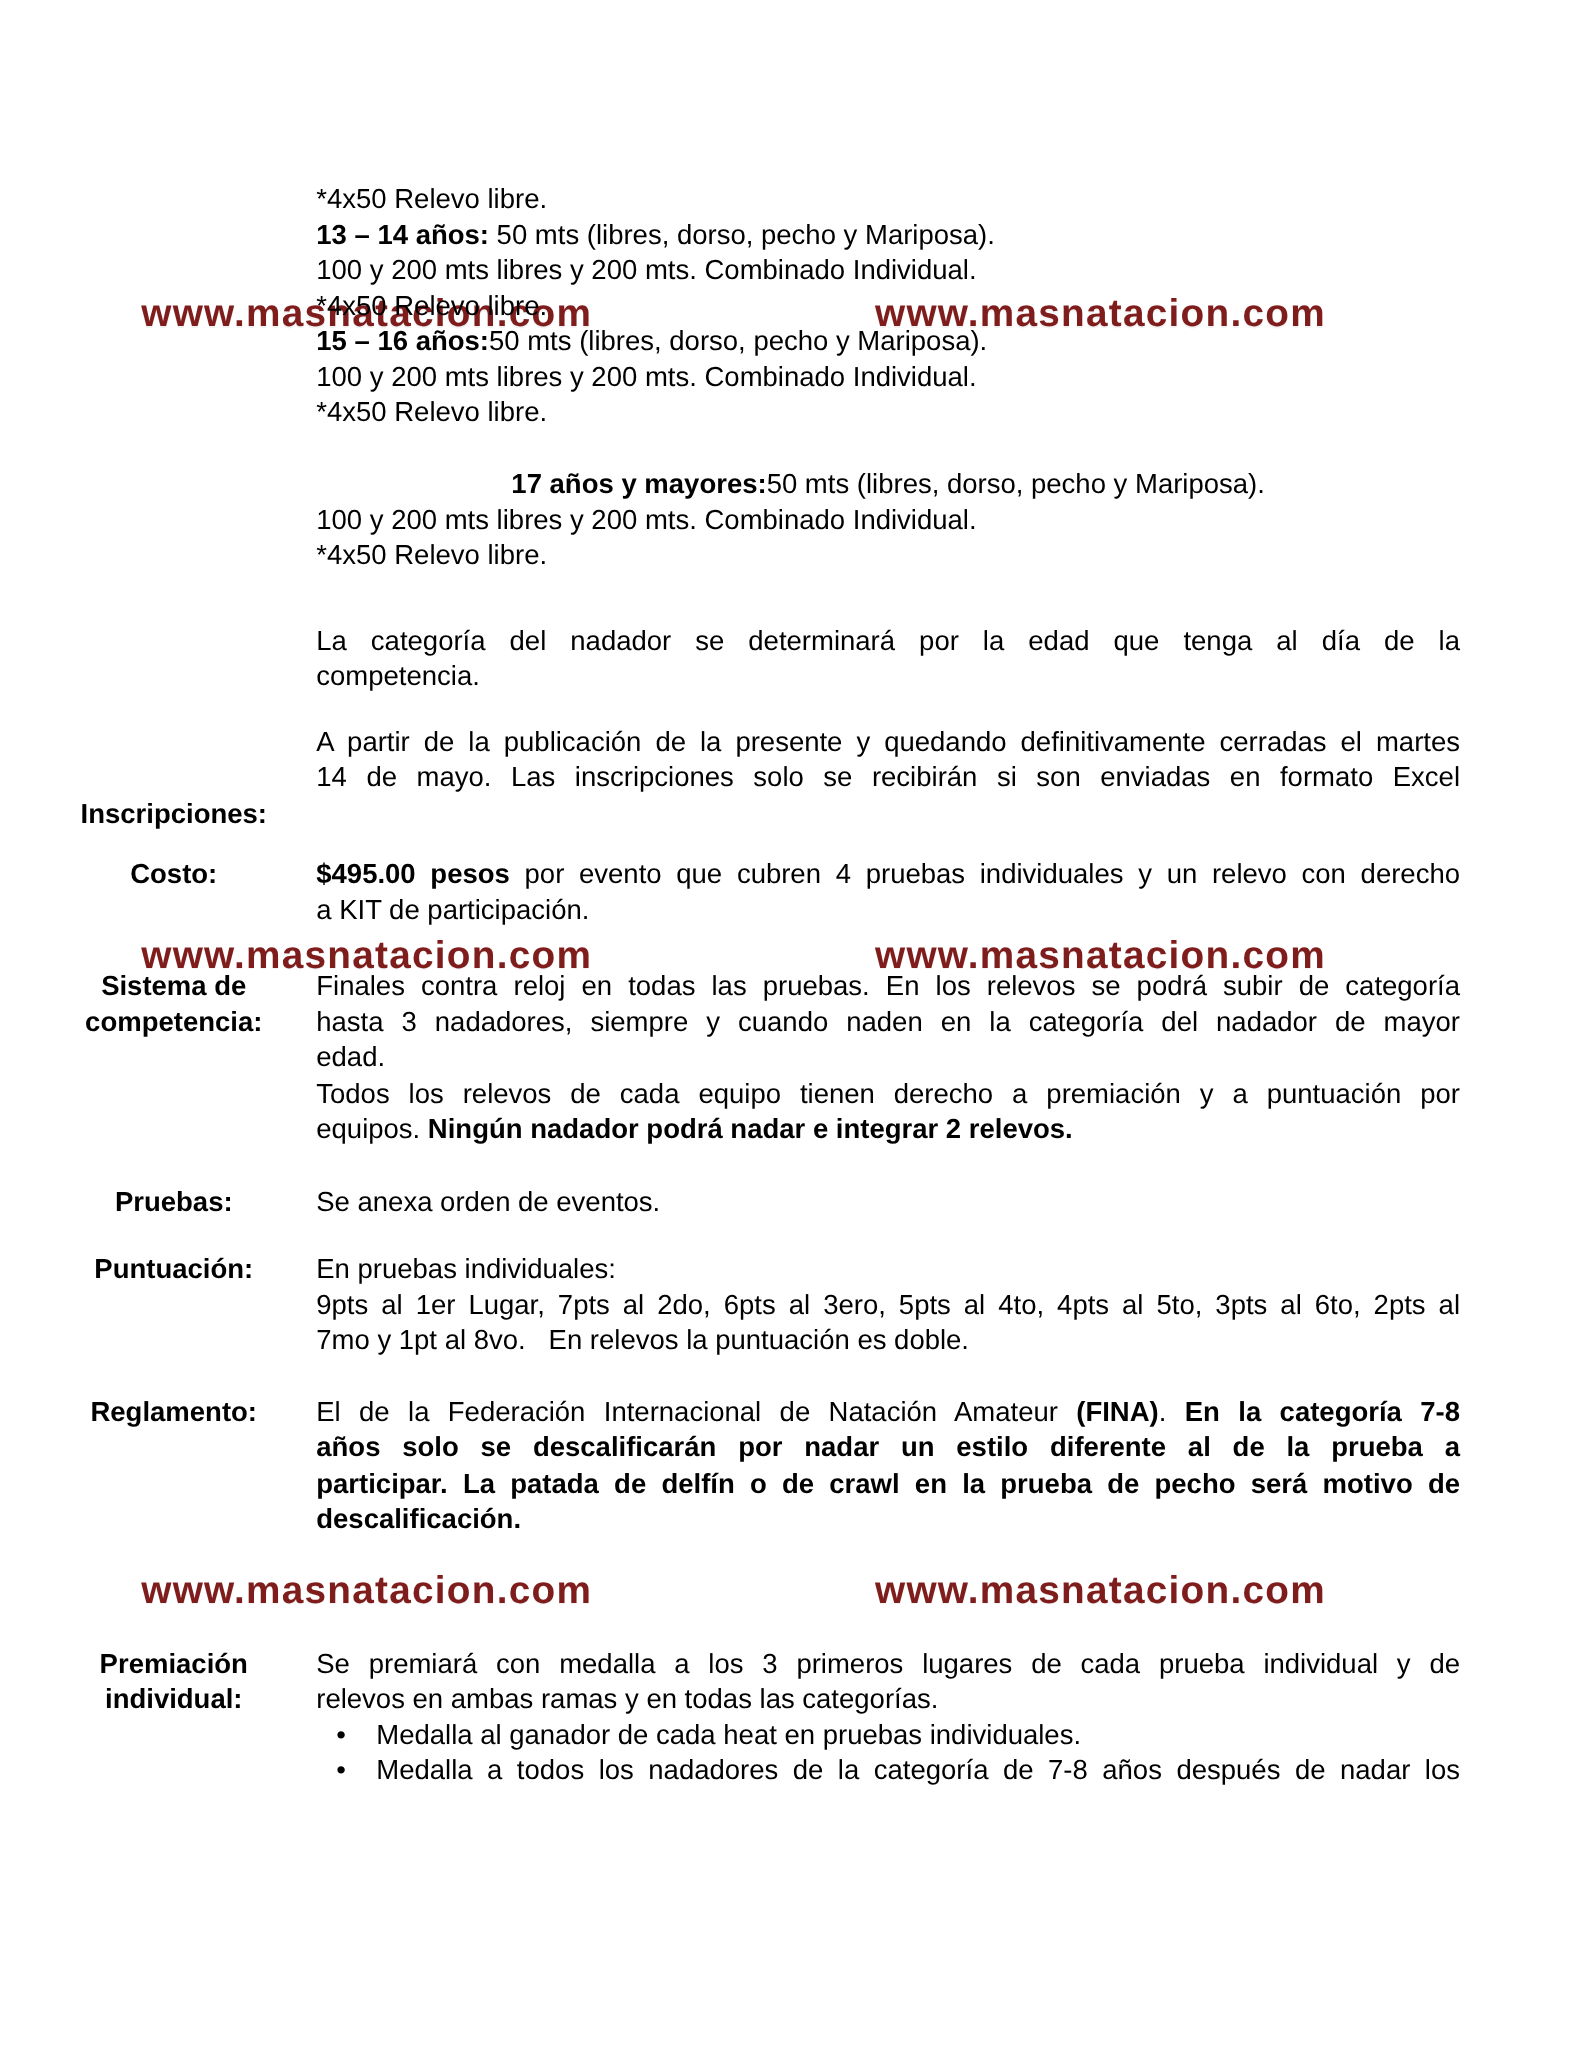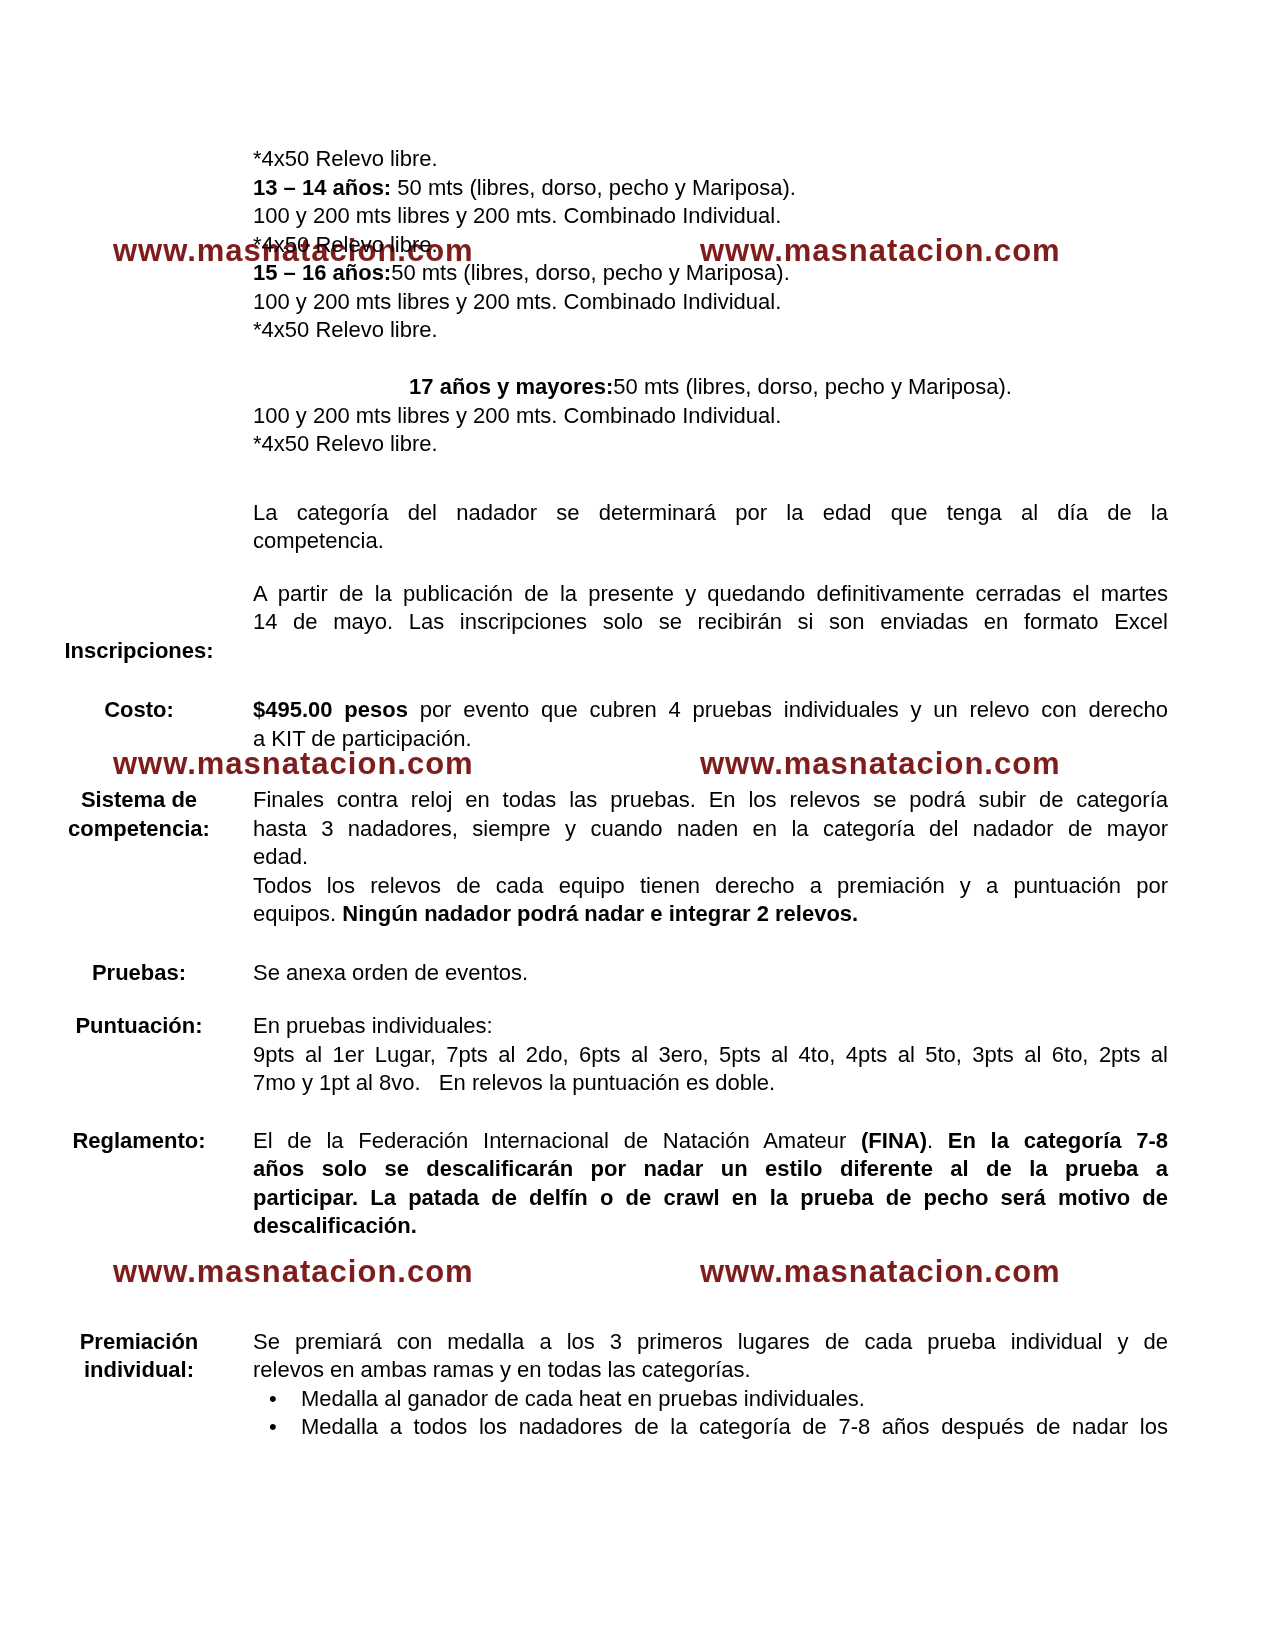--- a/index.html
+++ b/index.html
@@ -43,21 +43,21 @@
   .sec-body { flex:none; width:915px; margin-left:15px; }
 
   .tline { min-height:28.5px; }
   .jline { text-align:justify; text-align-last:justify; }
   .b { font-weight:bold; }
   .gap1 { margin-top:28.5px;text-align:center; }
   .bullet { position:relative; padding-left:48px; }
   .bullet::before { content:"\2022"; position:absolute; left:16px; top:0; }
   .mt-note     { margin-top:40px; }
   .mt-inscrip  { margin-top:24px; }
-  .mt-costo    { margin-top:31px;justify-content:space-between; }
+  .mt-costo    { margin-top:20px;justify-content:space-between; }
   .mt-sistema  { margin-top:33px; }
   .mt-pruebas  { margin-top:30px; }
   .mt-punt     { margin-top:25px; }
   .mt-jueces   { margin-top:30px; }
   .mt-regla    { margin-top:29px; }
   .mt-premia   { margin-top:87px; }
   .label-offset { margin-top:57px; }
 </style>
 </head>
 <body>

